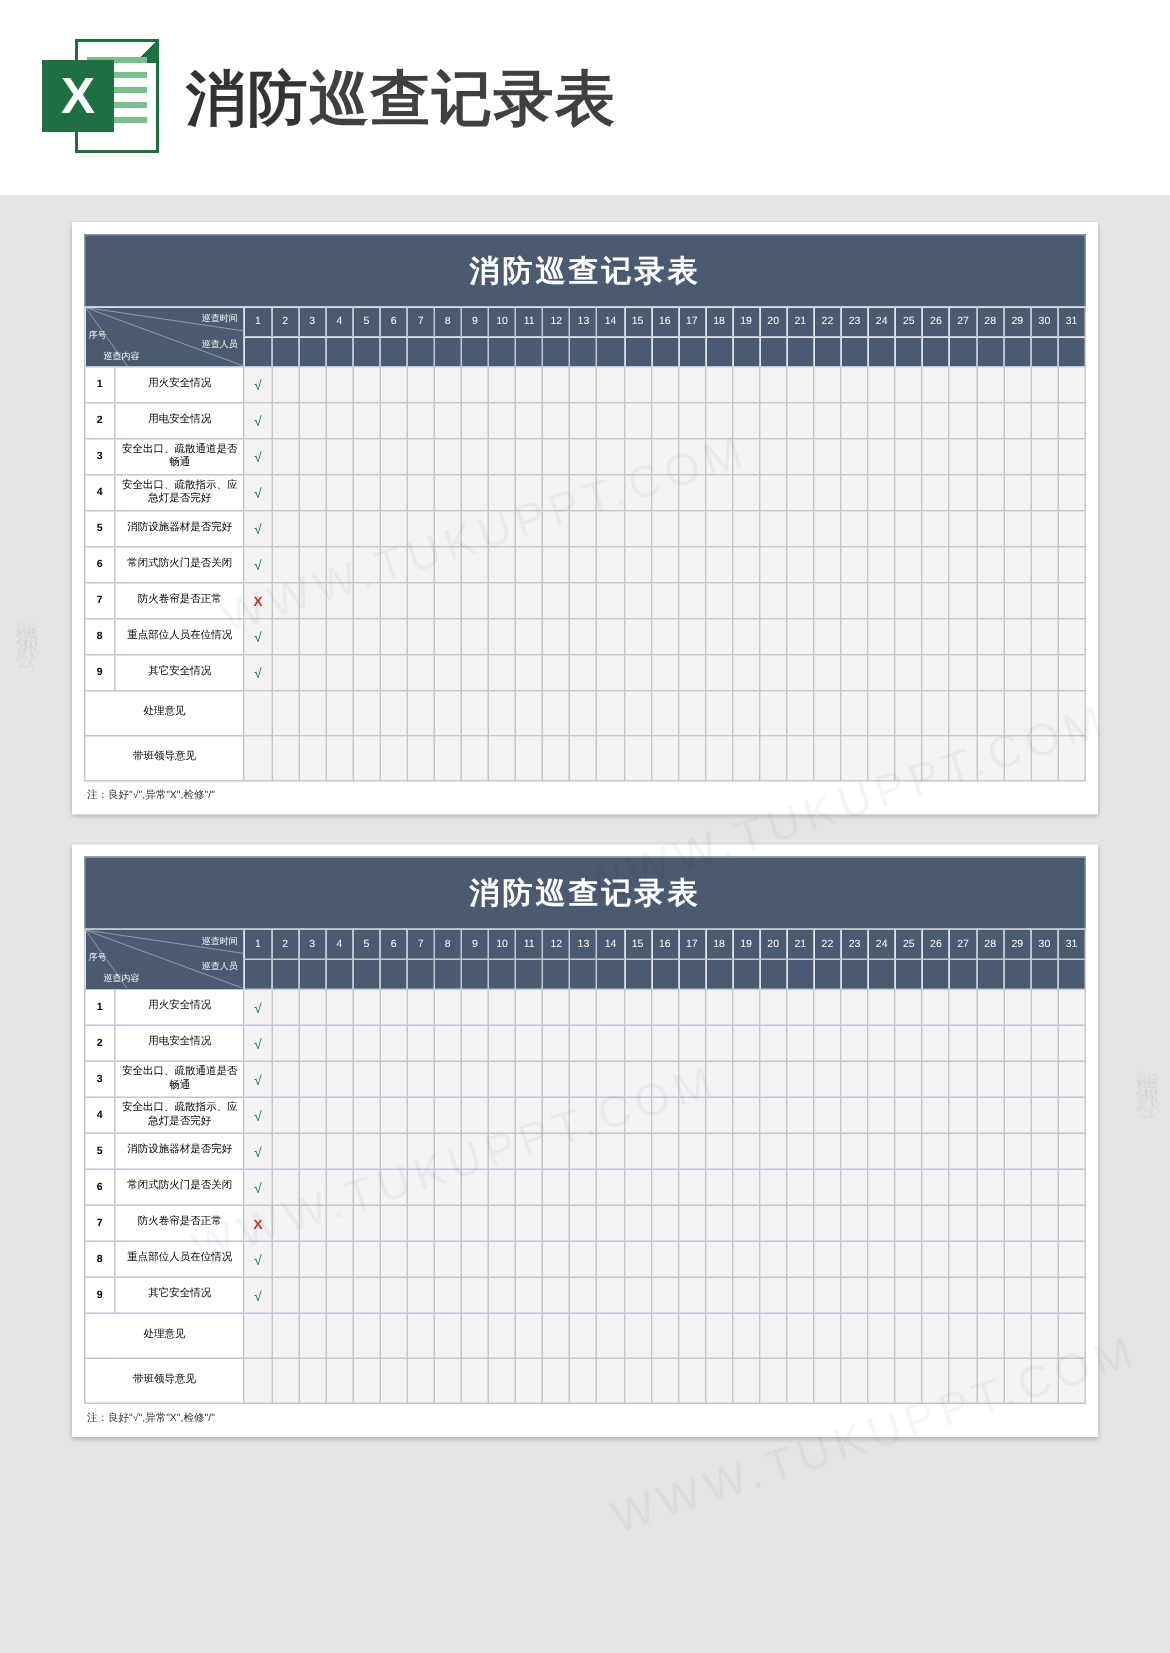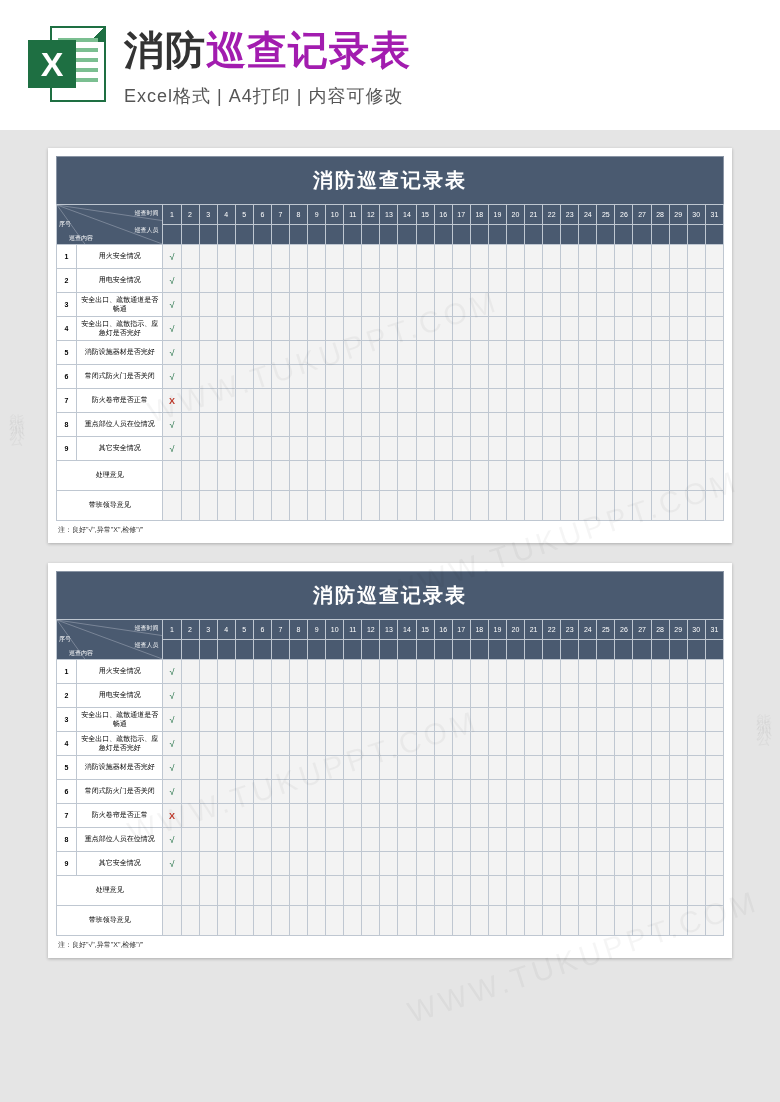--- a/index.html
+++ b/index.html
@@ -58,21 +58,21 @@
     justify-content: center;
     font-family: Arial, sans-serif;
   }
   .banner-text { flex: 1; }
   .banner-title {
     font-size: 40px;
     font-weight: 700;
     color: #333;
     letter-spacing: 1px;
   }
-  .banner-title .accent { color: #a21caf; }
+  .banner-title .accent { color: #404040; }
   .banner-sub {
     font-size: 18px;
     color: #555;
     margin-top: 6px;
     letter-spacing: 1px;
   }
   .preview-area {
     padding: 18px 48px;
     display: flex;
     flex-direction: column;
@@ -185,21 +185,20 @@
       <div class="line" style="top:30px;"></div>
       <div class="line" style="top:40px;"></div>
       <div class="line" style="top:50px;"></div>
     </div>
     <div class="x">X</div>
   </div>
   <div class="banner-text">
     <div class="banner-title">
       <span>消防</span><span class="accent">巡查记录表</span>
     </div>
-    <div class="banner-sub">Excel格式 | A4打印 | 内容可修改</div>
   </div>
 </div>
 
 <div class="preview-area">
   <div class="sheet" id="sheet1">
       <div class="sheet-title">消防巡查记录表</div>
       <table>
         <colgroup>
           <col style="width: 20px;">
           <col style="width: 86px;">

